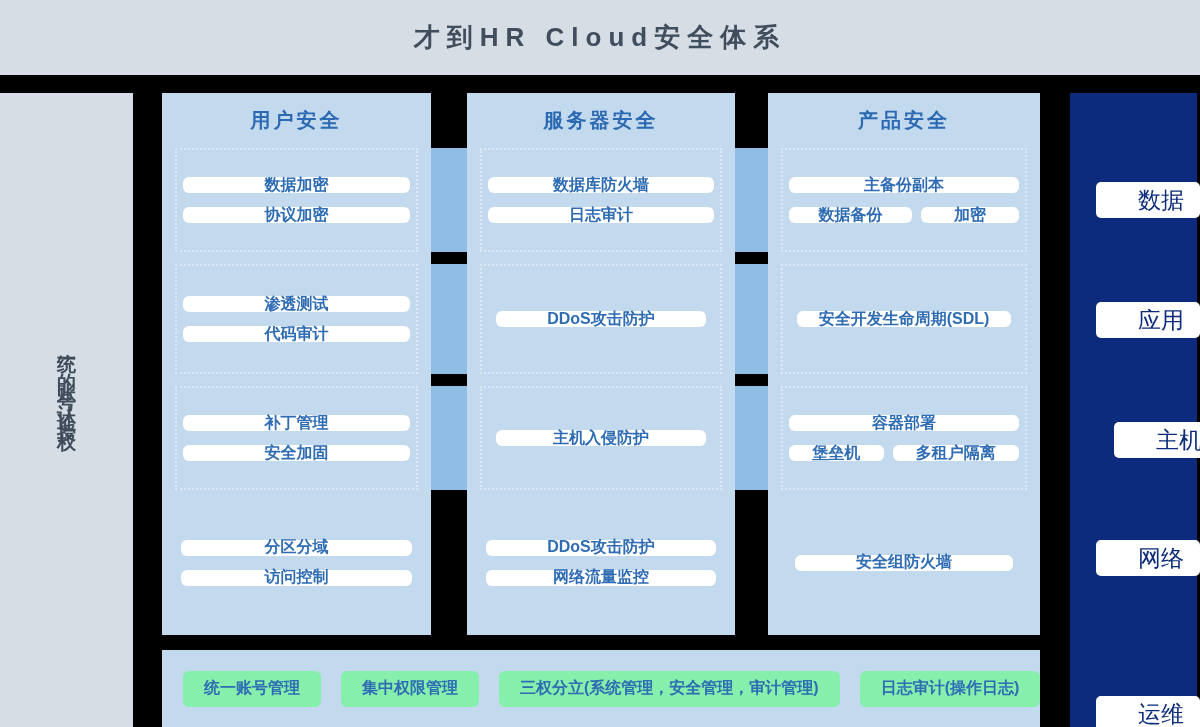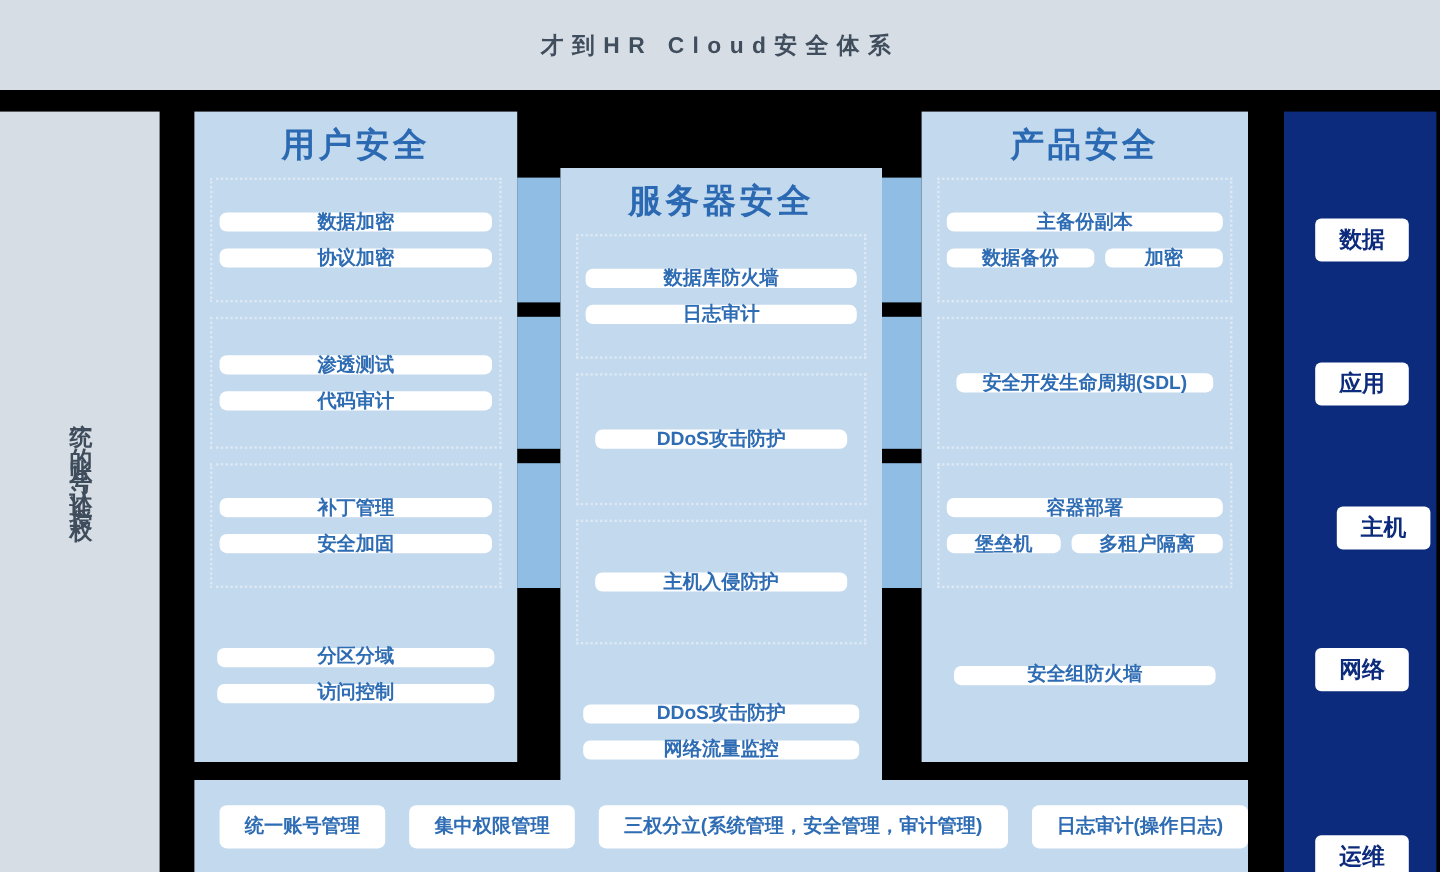--- a/index.html
+++ b/index.html
@@ -7,43 +7,43 @@
     width:1200px;height:727px;position:relative;overflow:hidden;
     background:#000;
     font-family:"Liberation Sans","DejaVu Sans",sans-serif;
   }
   
   .top-bar{
     position:absolute;left:0;top:0;width:1200px;height:75px;
     background:#d6dde5;display:flex;align-items:center;justify-content:center;
   }
   .page-title{
-    font-size:19px;font-weight:600;color:#404d5c;letter-spacing:7px;
+    font-size:26px;font-weight:600;color:#404d5c;letter-spacing:7px;
   }
   
   .left-bar{
     position:absolute;left:0;top:93px;width:133px;height:634px;
     background:#d6dde5;display:flex;align-items:center;justify-content:center;
   }
   .left-label{
     writing-mode:vertical-lr;text-orientation:upright;
     font-size:19px;font-weight:600;color:#3f4c5b;letter-spacing:10px;
     margin-top:-55px;
   }
   
   .column{
     position:absolute;top:93px;height:542px;background:#c3d9ee;
   }
   #col0{left:162px;width:269px;}
-  #col1{left:467px;width:268px;margin-top:47px;}
+  #col1{left:467px;width:268px;}
   #col2{left:768px;width:272px;}
   .col-title{
     position:absolute;top:0;left:0;right:0;height:55px;
     display:flex;align-items:center;justify-content:center;
-    font-size:28px;font-weight:700;color:#2b6ab2;letter-spacing:3px;text-align:right;
+    font-size:20px;font-weight:700;color:#2b6ab2;letter-spacing:3px;text-align:right;
   }
   .col-row{
     position:absolute;left:13px;right:13px;box-sizing:border-box;
     display:flex;flex-direction:column;justify-content:center;gap:14px;
   }
   .col-row.dashed{border:2px dotted #dce9f5;}
   .row-0{top:55px;height:104px;}
   .row-1{top:171px;height:110px;}
   .row-2{top:293px;height:104px;text-align:right;}
   .row-3{top:397px;height:145px;}
@@ -62,30 +62,30 @@
   .cy1{top:264px;height:110px;}
   .cy2{top:386px;height:104px;}
   
   .right-bar{
     position:absolute;left:1070px;top:93px;width:127px;height:634px;
     background:#0d2b7c;
   }
   .layer-pill{
     position:absolute;left:26px;width:78px;height:36px;background:#ffffff;
     border-radius:5px;display:flex;align-items:center;justify-content:center;
-    font-size:19px;font-weight:700;color:#0d2b7c;
+    font-size:23px;font-weight:400;color:#0d2b7c;padding-left:26px;
   }
   
   .bottom-bar{
     position:absolute;left:162px;top:650px;width:878px;height:77px;
     background:#c3d9ee;display:flex;align-items:center;gap:20px;
     padding-left:21px;box-sizing:border-box;
   }
   .bottom-pill{
-    height:36px;background:#ffffff;border-radius:6px;padding:0 21px;
+    height:36px;background:#86efac;border-radius:6px;padding:0 21px;
     display:flex;align-items:center;justify-content:center;
     font-size:16px;font-weight:600;color:#2e6cb4;white-space:nowrap;
   }
 </style>
 </head>
 <body>
 
 <div class="top-bar">
   <div class="page-title">才到HR Cloud安全体系</div>
 </div>

